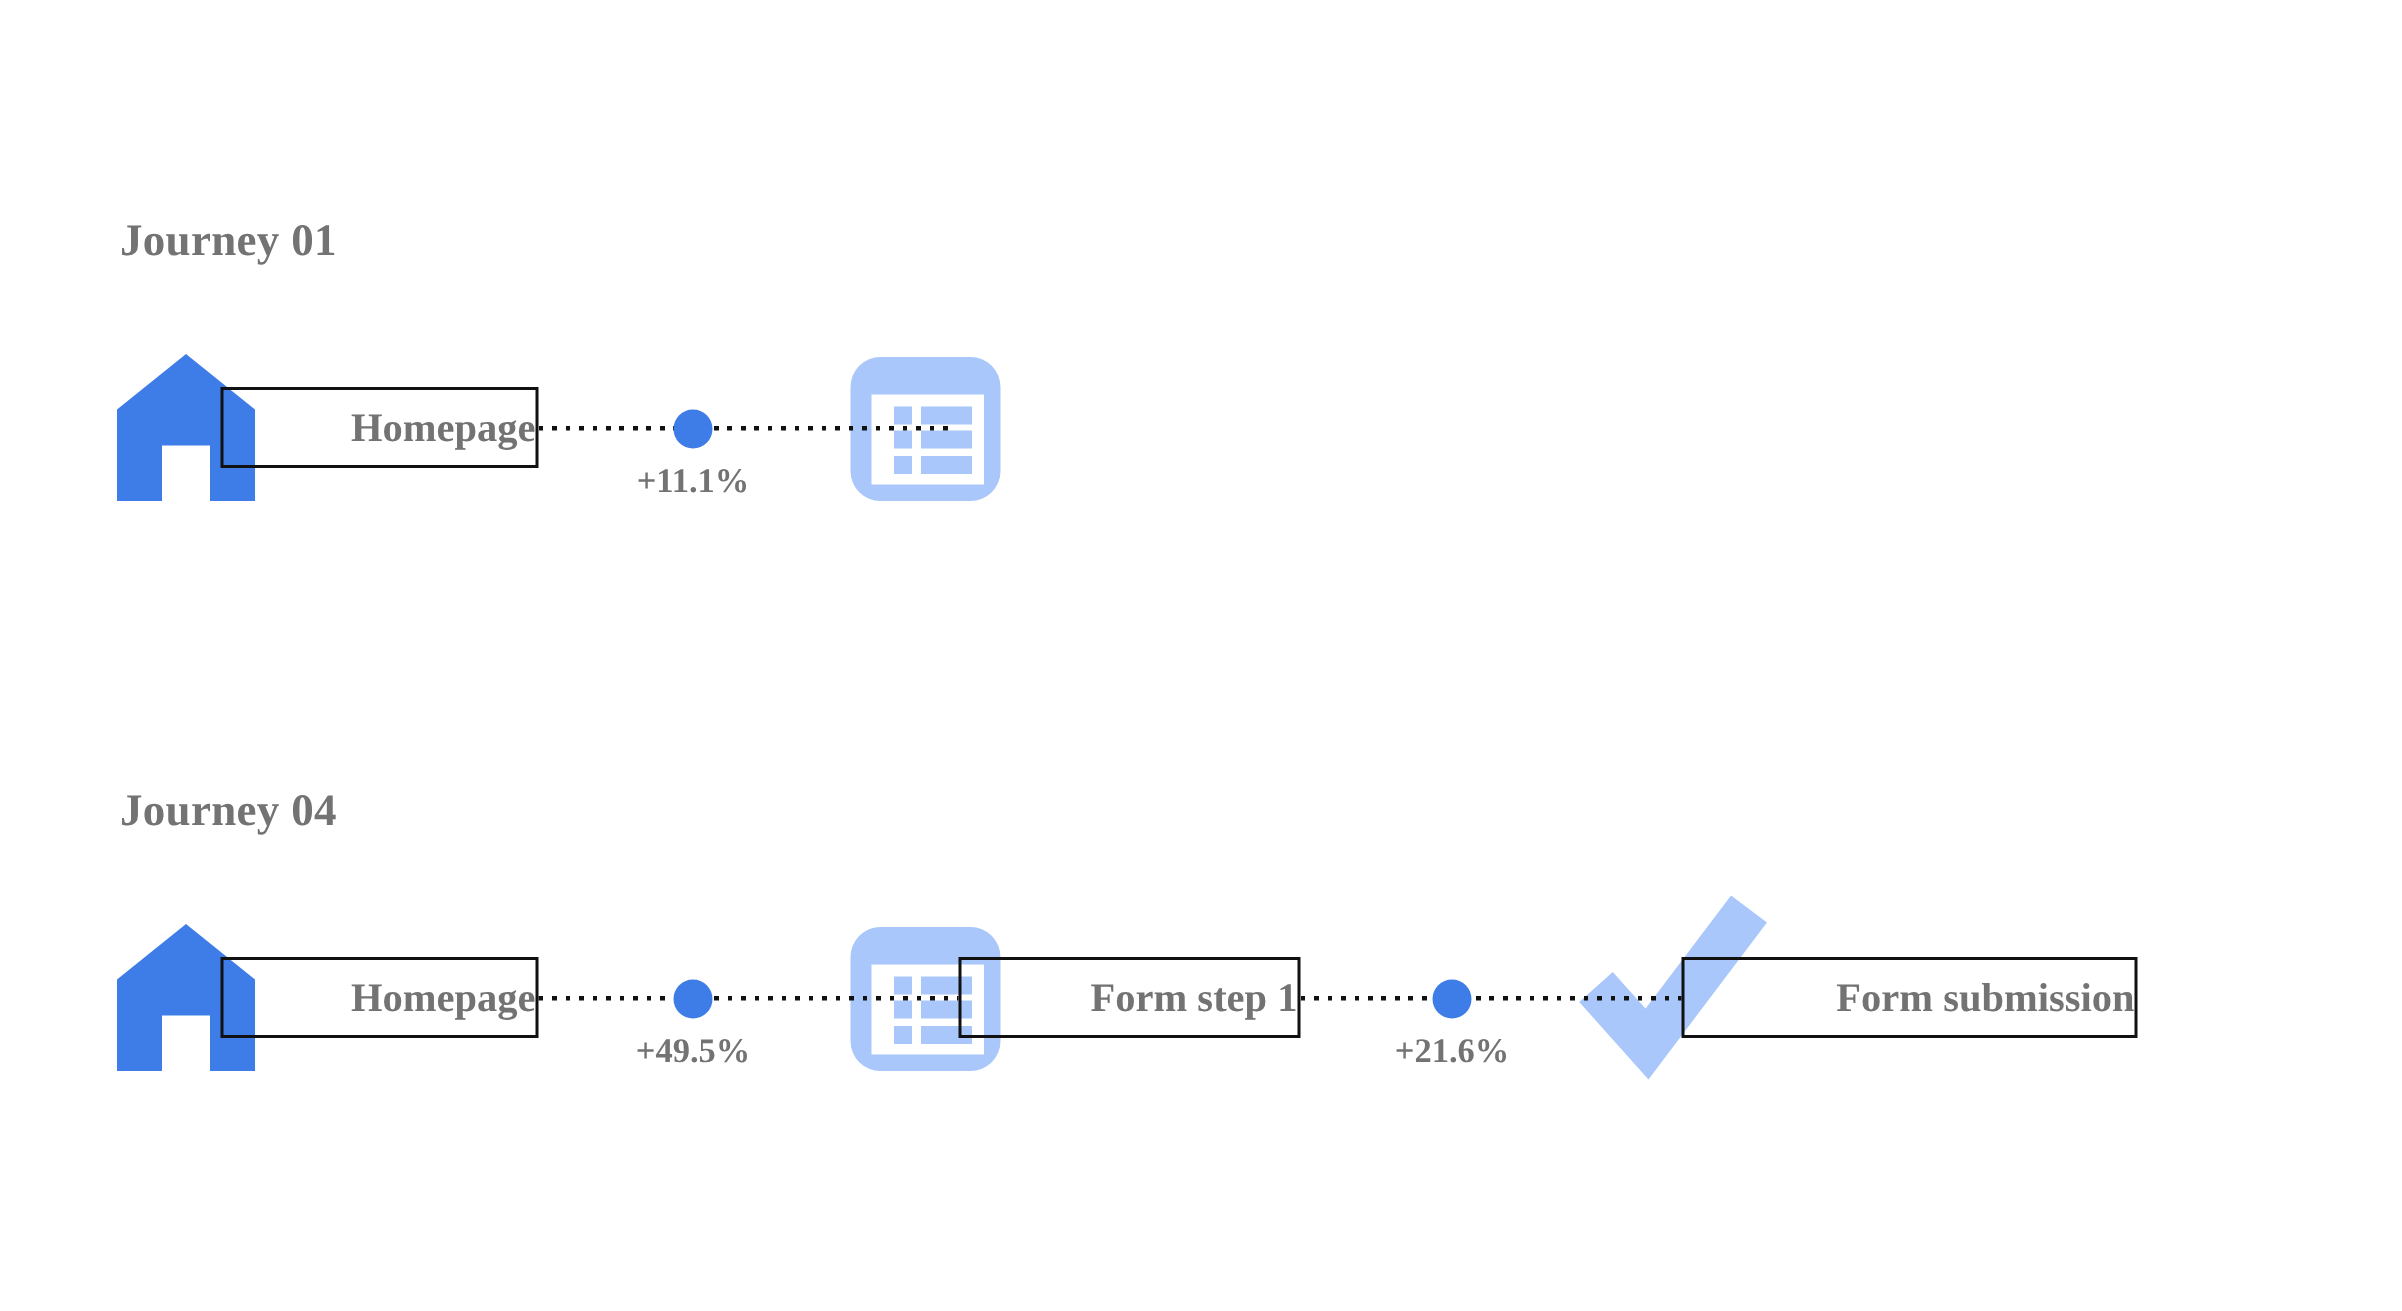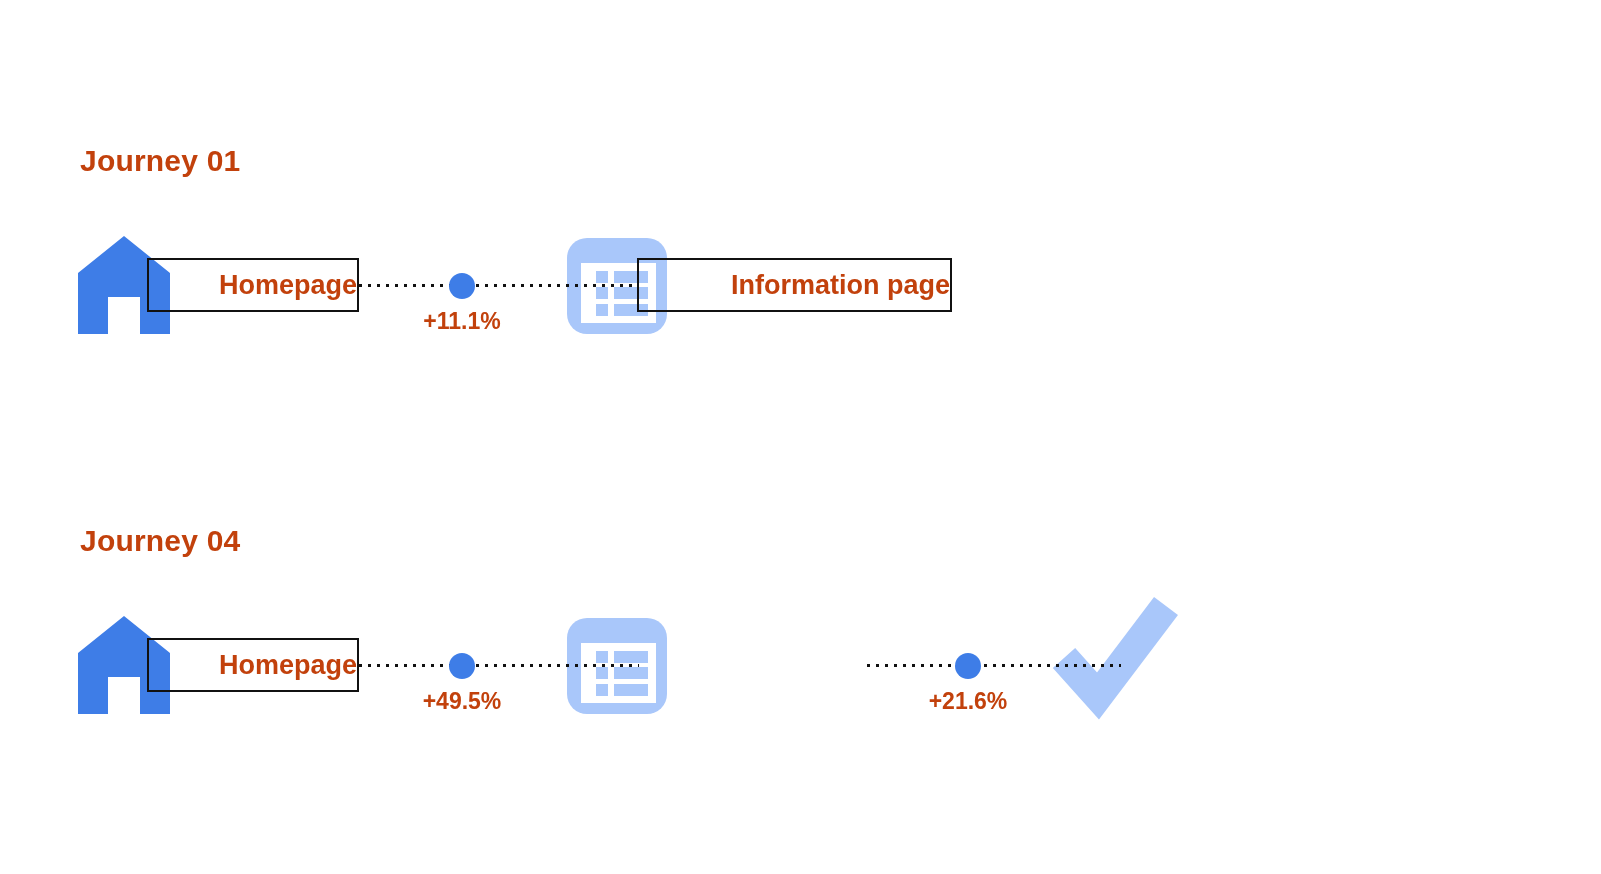--- a/index.html
+++ b/index.html
@@ -1,22 +1,22 @@
 <!DOCTYPE html>
 <html><head>
 <meta charset="utf-8">
 <style>
   html,body{margin:0;padding:0;background:#fff;}
   .canvas{
     position:relative;
     width:1601px;height:874px;
     background:#fff;
     overflow:hidden;
-    font-family:Liberation Sans, sans-serif;
-    color:#c2410c;
+    font-family:Liberation Serif, serif;
+    color:#737373;
   }
   .jtitle{
     position:absolute;z-index:5;
     font-size:30px;font-weight:700;letter-spacing:.2px;
     white-space:nowrap;
   }
   
   .stepbox{
     position:absolute;z-index:4;
     height:54px;box-sizing:border-box;
@@ -91,23 +91,20 @@
           <span class="sq"></span>
           <span class="bar"></span>
         </div>
       <div class="row">
           <span class="sq"></span>
           <span class="bar"></span>
         </div>
     </div>
   </div>
 
-  <div class="stepbox" style="left:637px;top:258px;width:315px">
-    <span>Information page</span>
-  </div>
 
   <div class="jtitle" style="left:80px;top:524px">Journey 04</div>
 
   <div class="homeicon" style="left:78px;top:616px">
     <svg width="92" height="98" viewBox="0 0 92 98" xmlns="http://www.w3.org/2000/svg">
       <path d="M46 0 L92 37 L92 98 L62 98 L62 61 L30 61 L30 98 L0 98 L0 37 Z" fill="#3E7DE7"></path>
     </svg>
   </div>
 
   <div class="stepbox" style="left:147px;top:638px;width:212px">
@@ -128,25 +125,31 @@
           <span class="sq"></span>
           <span class="bar"></span>
         </div>
       <div class="row">
           <span class="sq"></span>
           <span class="bar"></span>
         </div>
     </div>
   </div>
 
+  <div class="stepbox" style="left:639px;top:638px;width:228px">
+    <span>Form step 1</span>
+  </div>
 
   <div class="dotline" style="left:867px;top:664px;width:254px"></div>
   <div class="bluedot" style="left:955px;top:653px"></div>
   <div class="pct" style="left:883px;top:688px">+21.6%</div>
 
   <div class="checkicon" style="left:1040px;top:594px">
     <svg width="140" height="126" viewBox="0 0 140 126" xmlns="http://www.w3.org/2000/svg">
       <polyline points="24,64 58,102 126,12" fill="none" stroke="#A9C7FA" stroke-width="30" stroke-linecap="butt" stroke-linejoin="miter"></polyline>
     </svg>
   </div>
 
+  <div class="stepbox" style="left:1121px;top:638px;width:304px">
+    <span>Form submission</span>
+  </div>
 
 </div>
 
 </body></html>

